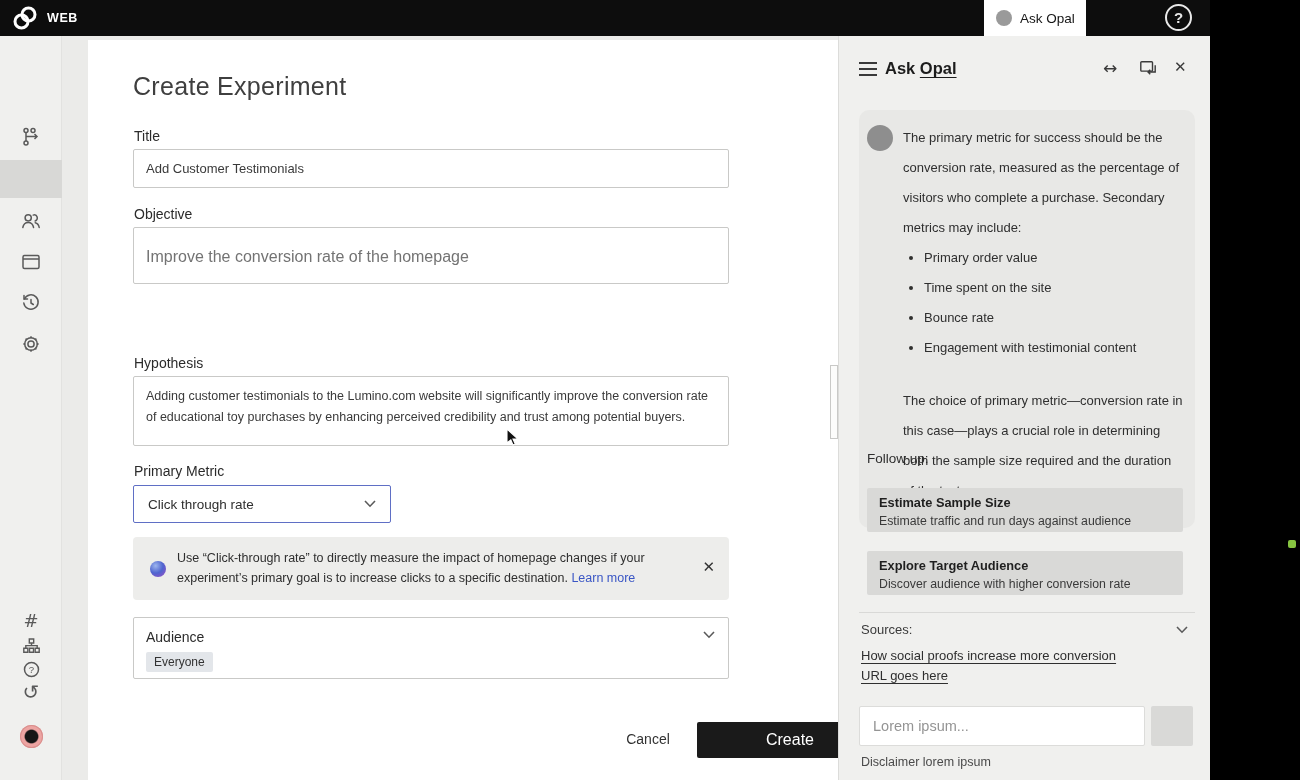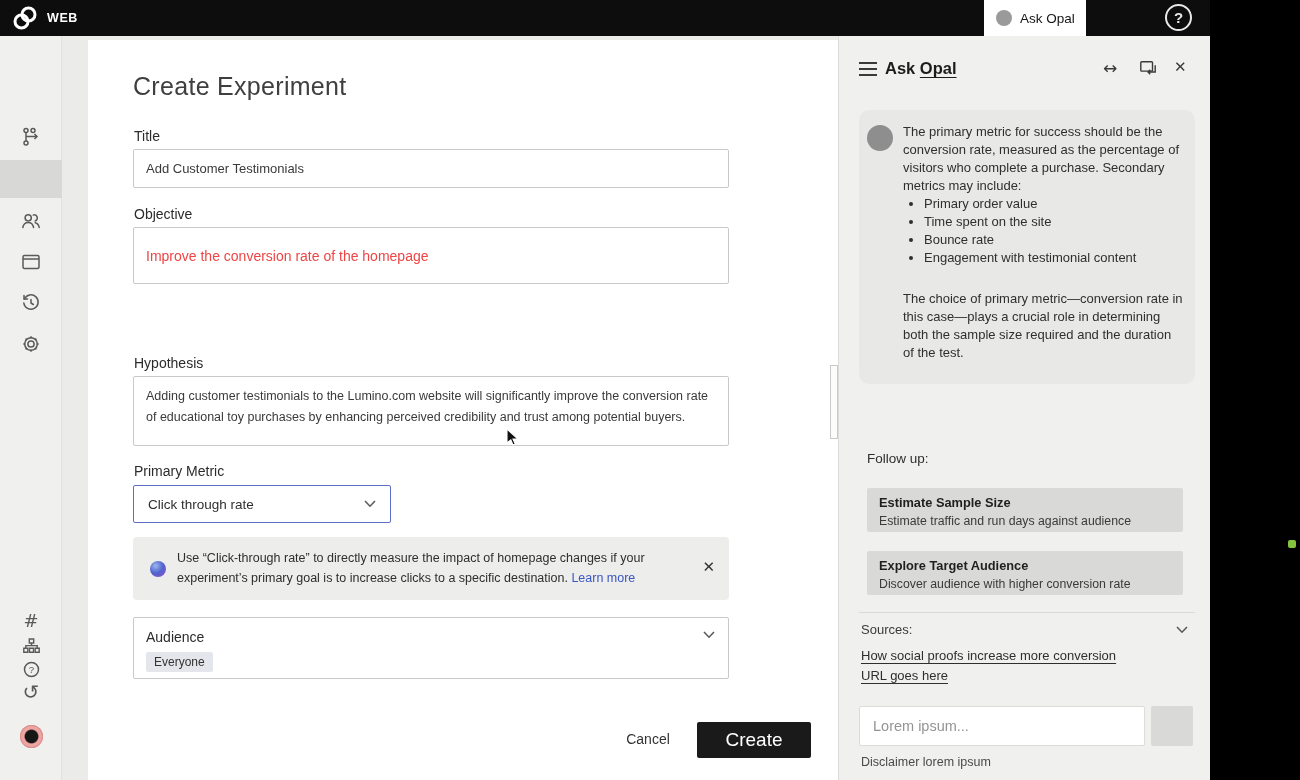--- a/index.html
+++ b/index.html
@@ -35,32 +35,32 @@
   .banner{position:absolute;left:45px;top:497px;width:596px;height:63px;background:#ededeb;border-radius:4px;}
   .opal-sphere{position:absolute;left:17px;top:24px;width:16px;height:16px;border-radius:50%;background:radial-gradient(circle at 35% 30%, #9db6ee, #4f64cf 48%, #7c57c9 78%, #3c49b8);}
   .banner-text{position:absolute;left:44px;top:12px;width:500px;font-size:12.5px;line-height:19.5px;color:#2e2e2e;}
   .banner-link{color:#3a56c5;cursor:pointer;}
   .banner-close{position:absolute;right:14px;top:21px;font-size:15px;color:#333;cursor:pointer;}
   .audience-box{position:absolute;left:45px;top:577px;width:596px;height:62px;border:1px solid #c9c9c7;border-radius:2px;box-sizing:border-box;}
   .audience-label{position:absolute;left:12px;top:11px;font-size:14px;color:#2b2b2b;}
   .audience-chev{position:absolute;right:13px;top:13px;}
   .chip{position:absolute;left:12px;top:34px;background:#e3e6ea;color:#333;font-size:12px;padding:3px 8px;border-radius:2px;}
   .cancel-btn{position:absolute;left:520px;top:691px;width:80px;text-align:center;font-size:14px;color:#333;cursor:pointer;}
-  .create-btn{position:absolute;left:609px;top:682px;width:114px;height:36px;background:#1a1a1a;color:#fff;font-size:19px;display:flex;align-items:center;justify-content:center;border-radius:2px;cursor:pointer;}
+  .create-btn{position:absolute;left:609px;top:682px;width:114px;height:36px;background:#1a1a1a;color:#fff;font-size:16px;display:flex;align-items:center;justify-content:center;border-radius:2px;cursor:pointer;padding-left:36px;}
   .card-scrollbar{position:absolute;right:0;top:325px;width:8px;height:74px;background:#fcfcfb;border:1px solid #c9c9c7;box-sizing:border-box;}
   
   .opal-panel{position:absolute;left:838px;top:36px;width:372px;height:744px;background:#f0f0ee;border-left:1px solid #dcdcda;box-sizing:border-box;}
   .hamburger{position:absolute;left:20px;top:26px;width:18px;cursor:pointer;}
   .hamburger span{display:block;height:2px;background:#3a3a3a;margin-bottom:4px;}
   .panel-title{position:absolute;left:46px;top:23px;font-size:16.5px;font-weight:bold;color:#1c1c1c;}
   .panel-title .u{text-decoration:underline;text-underline-offset:3px;}
   .hdr-icon{position:absolute;top:22px;color:#3a3a3a;cursor:pointer;font-family:"DejaVu Sans",sans-serif;}
   .bubble{position:absolute;left:20px;top:74px;width:336px;box-sizing:border-box;background:#e8e8e6;border-radius:10px;padding:13px 12px 22px 8px;display:flex;gap:10px;}
   .msg-avatar{width:26px;height:26px;border-radius:50%;background:#8e8e8e;flex:none;margin-top:2px;}
-  .msg{font-size:13px;line-height:18px;color:#2f2f2f;width:282px;}
+  .msg{font-size:13px;line-height:30px;color:#2f2f2f;width:282px;}
   .msg p{margin:0;}
   .msg p.second{margin-top:23px;}
   .msg ul{margin:0;padding-left:21px;}
   .fu-label{position:absolute;left:28px;top:415px;font-size:13.5px;color:#2f2f2f;}
   .fu-card{position:absolute;left:28px;width:316px;height:44px;background:#d9d9d7;padding:7px 12px;box-sizing:border-box;border-radius:2px;cursor:pointer;}
   .fu-title{font-size:12.8px;font-weight:bold;color:#1f1f1f;}
   .fu-desc{font-size:12.3px;color:#3a3a3a;margin-top:4px;}
   .panel-divider{position:absolute;left:20px;top:576px;width:336px;border-top:1px solid #d9d9d7;}
   .sources-label{position:absolute;left:22px;top:586px;font-size:13px;color:#3a3a3a;}
   .sources-chev{position:absolute;right:22px;top:590px;cursor:pointer;}
@@ -184,21 +184,21 @@
   <div class="card">
     <div class="form-title">Create Experiment</div>
 
     <div class="f-label" style="top:88px">Title</div>
     <div class="f-box f-input" style="top:109px;height:39px">
       <span>Add Customer Testimonials</span>
     </div>
 
     <div class="f-label" style="top:166px">Objective</div>
     <div class="f-box" style="top:187px;height:57px">
-      <div style="padding:20px 12px 0;font-size:14px;color:#ef4444;">Improve the conversion rate of the homepage</div>
+      <div style="padding:20px 12px 0;font-size:16px;color:#737373;">Improve the conversion rate of the homepage</div>
     </div>
 
 
     <div class="f-label" style="top:315px">Hypothesis</div>
     <div class="f-box" style="top:336px;height:70px">
       <div style="padding:9px 10px 0 12px;font-size:12.5px;line-height:21px;color:#3a3a3a;">Adding customer testimonials to the Lumino.com website will significantly improve the conversion rate of educational toy purchases by enhancing perceived credibility and trust among potential buyers.</div>
     </div>
 
     <div class="f-label" style="top:423px">Primary Metric</div>
     <div class="f-box f-select" style="top:445px;height:38px;width:258px;border:1.5px solid #5f6fc5;gap:32px;">

